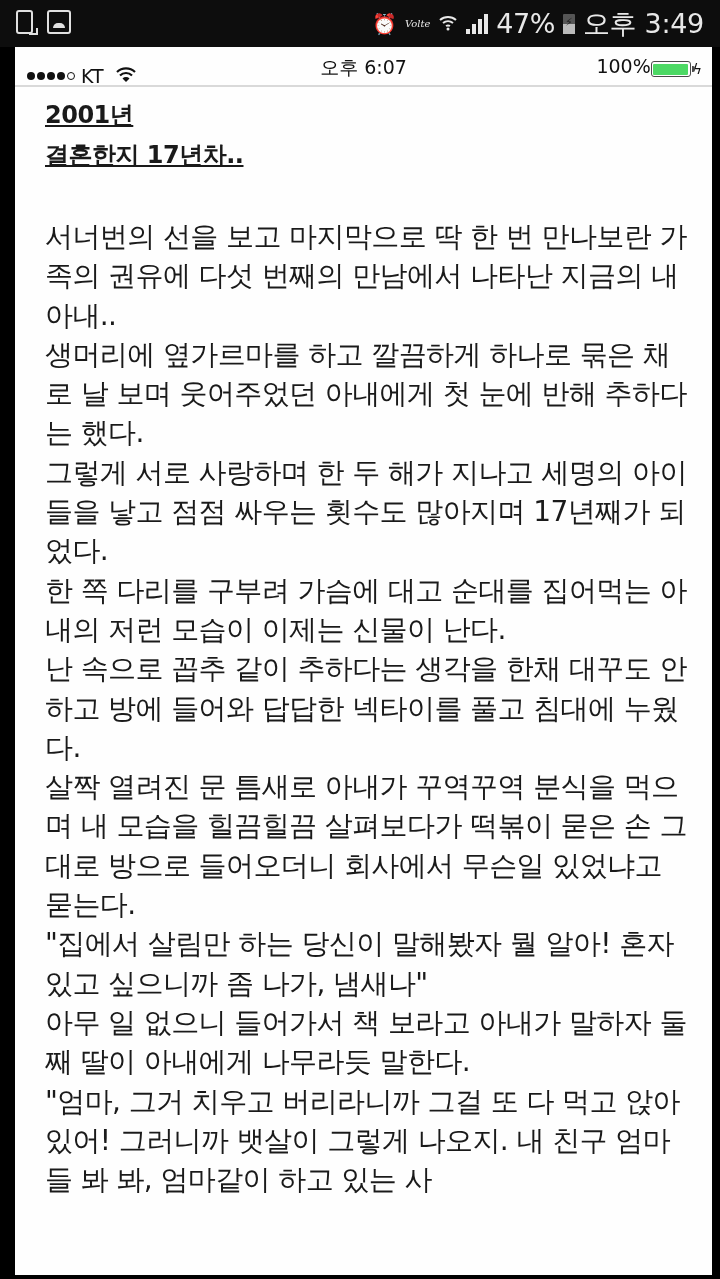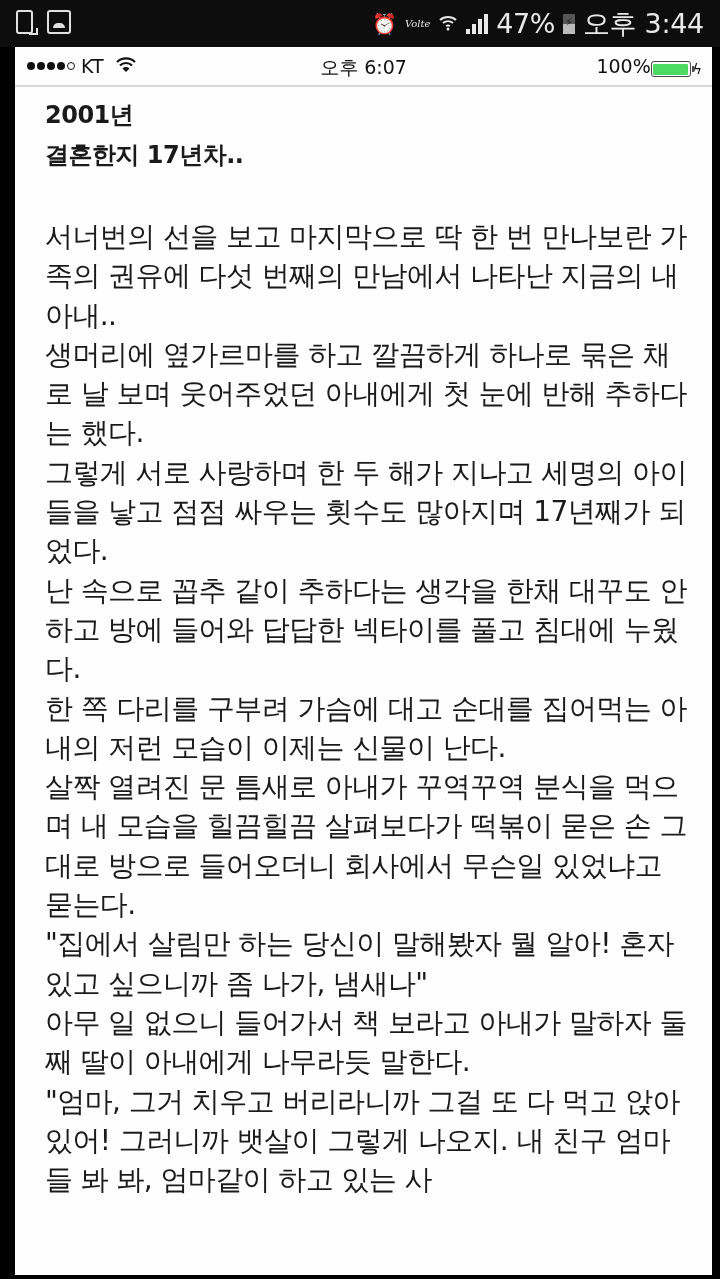--- a/index.html
+++ b/index.html
@@ -71,21 +71,21 @@
     overflow: hidden;
   }
   .ios-bar {
     position: relative;
     height: 38px;
     border-bottom: 2px solid #d9d9d9;
     color: #111;
     font-size: 19px;
   }
   .ios-left {
-    position: absolute; left: 12px; top: 8px;
+    position: absolute; left: 12px; top: 18px;
     display: flex; align-items: center; gap: 6px;
   }
   .dots-icon { display: flex; gap: 2px; align-items: center; }
   .dots-icon span {
     width: 8px; height: 8px; border-radius: 50%; background: #111; display: block;
   }
   .dots-icon span.empty { background: transparent; border: 1.5px solid #111; width: 6px; height: 6px; }
   .wifi-ios-icon { font-size: 18px; margin-left: 6px; }
   .ios-center {
     position: absolute; left: 0; right: 0; top: 8px; text-align: center;
@@ -108,20 +108,21 @@
   .article {
     padding: 8px 18px 0 30px;
     color: #1a1a1a;
   }
   .title-line {
     font-weight: bold;
     font-size: 24px;
     line-height: 40px;
     margin: 0;
     letter-spacing: -0.5px;
+    text-decoration: underline;
   }
   .title-block { margin-bottom: 42px; }
   .body-p {
     font-size: 28px;
     line-height: 39.3px;
     margin: 0;
     letter-spacing: -0.6px;
     word-break: break-all;
   }
 </style>
@@ -145,21 +146,21 @@
         </svg>
     </span>
     <span class="signal-icon">
       <span style="height:5px"></span>
         <span style="height:10px"></span>
         <span style="height:15px"></span>
         <span style="height:20px"></span>
     </span>
     <span class="a-battery-pct">47%</span>
     <span class="a-battery-icon"></span>
-    <span class="a-time">오후 3:44</span>
+    <span class="a-time">오후 3:49</span>
   </div>
 </div>
 
 <div class="frame">
   <div class="ios-bar">
     <div class="ios-left">
       <span class="dots-icon">
         <span></span>
           <span></span>
           <span></span>
@@ -186,20 +187,20 @@
   </div>
 
   <div class="article">
     <div class="title-block">
       <p class="title-line">2001년</p>
       <p class="title-line">결혼한지 17년차..</p>
     </div>
     <p class="body-p">서너번의 선을 보고 마지막으로 딱 한 번 만나보란 가족의 권유에 다섯 번째의 만남에서 나타난 지금의 내 아내..</p>
     <p class="body-p">생머리에 옆가르마를 하고 깔끔하게 하나로 묶은 채로 날 보며 웃어주었던 아내에게 첫 눈에 반해 추하다는 했다.</p>
     <p class="body-p">그렇게 서로 사랑하며 한 두 해가 지나고  세명의 아이들을 낳고 점점 싸우는 횟수도 많아지며 17년째가 되었다.</p>
+    <p class="body-p">한 쪽 다리를 구부려 가슴에 대고 순대를 집어먹는 아내의 저런 모습이 이제는 신물이 난다.</p>
     <p class="body-p">난 속으로 꼽추 같이 추하다는 생각을 한채 대꾸도 안하고 방에 들어와 답답한 넥타이를 풀고 침대에 누웠다.</p>
-    <p class="body-p">한 쪽 다리를 구부려 가슴에 대고 순대를 집어먹는 아내의 저런 모습이 이제는 신물이 난다.</p>
     <p class="body-p">살짝 열려진 문 틈새로 아내가 꾸역꾸역 분식을 먹으며 내 모습을 힐끔힐끔 살펴보다가 떡볶이 묻은 손 그대로 방으로 들어오더니 회사에서 무슨일 있었냐고 묻는다.</p>
     <p class="body-p">"집에서 살림만 하는 당신이 말해봤자 뭘 알아! 혼자 있고 싶으니까 좀 나가, 냄새나"</p>
     <p class="body-p">아무 일 없으니 들어가서 책 보라고 아내가 말하자 둘째 딸이 아내에게 나무라듯 말한다.</p>
     <p class="body-p">"엄마, 그거 치우고 버리라니까 그걸 또 다 먹고 앉아있어! 그러니까 뱃살이 그렇게 나오지. 내 친구 엄마들 봐 봐, 엄마같이 하고 있는 사</p>
   </div>
 </div>
 
 </body></html>

